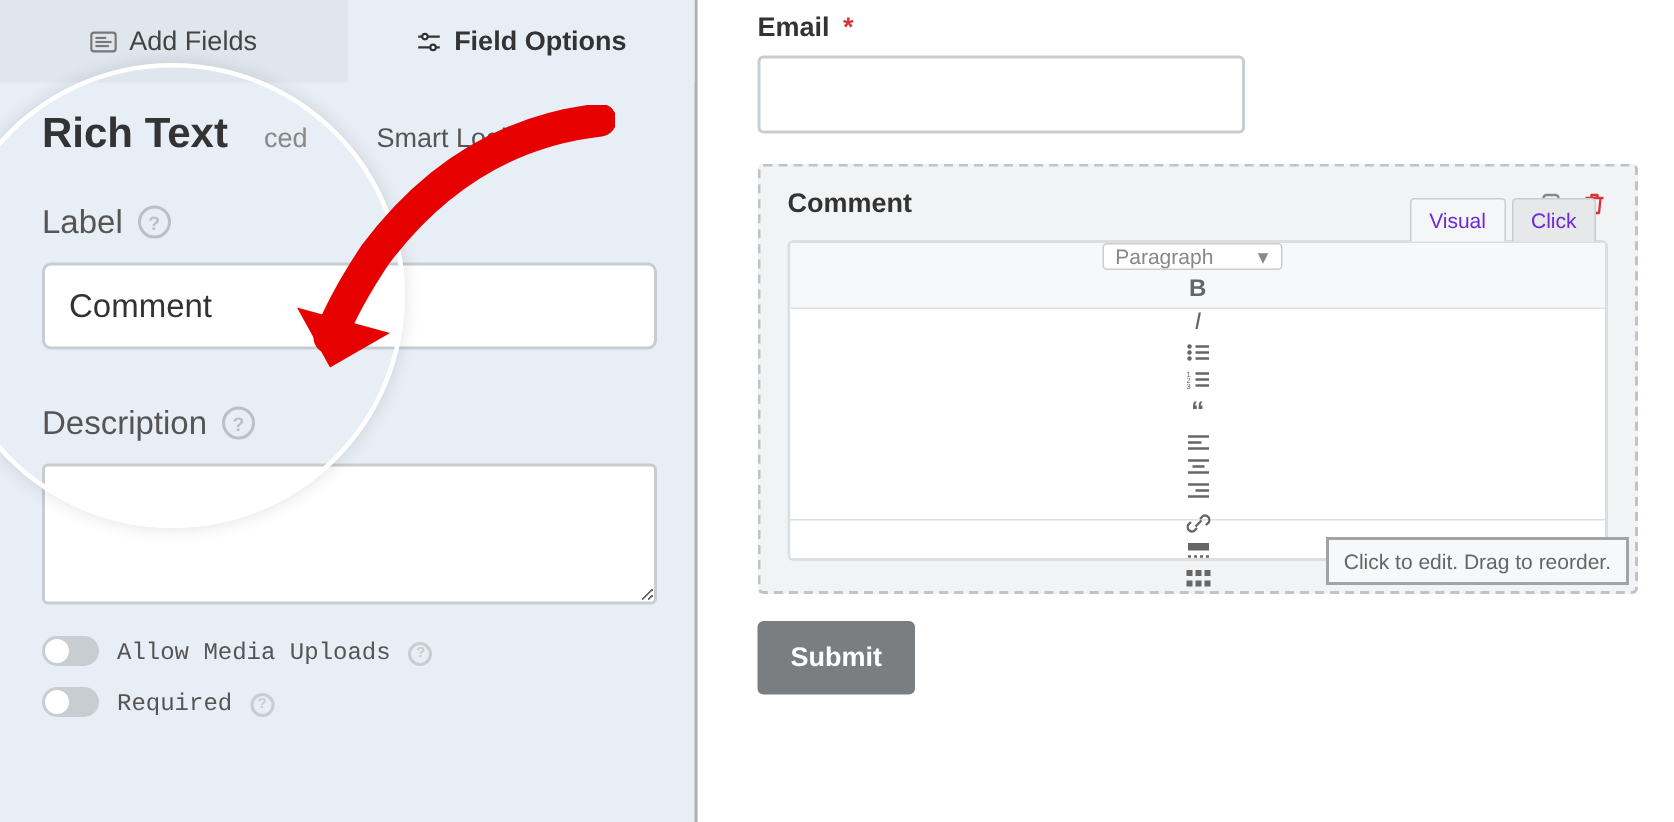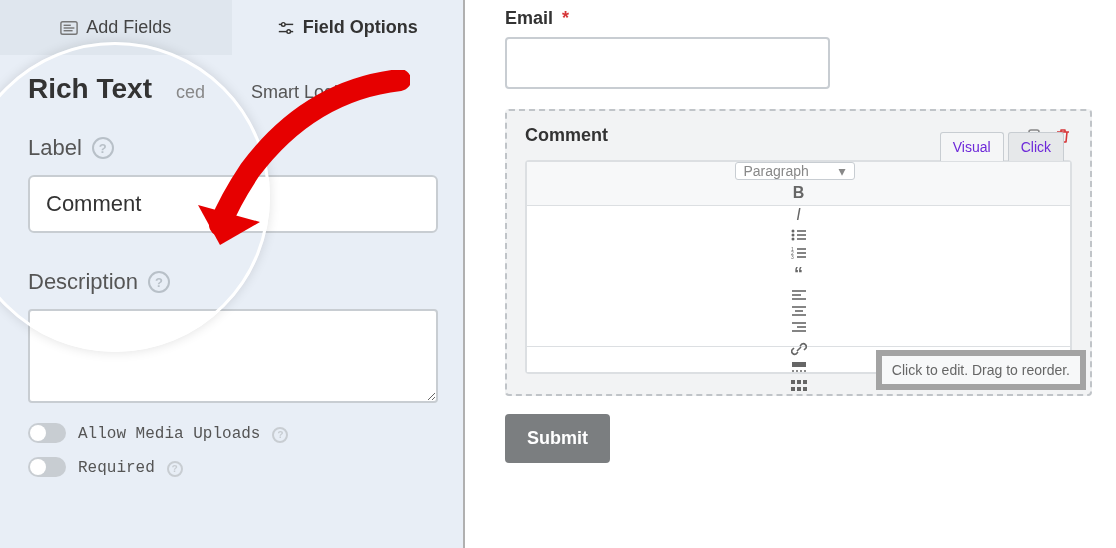--- a/index.html
+++ b/index.html
@@ -246,21 +246,21 @@
 }
 .editor-status {
   height: 26px;
   border-top: 1px solid #dcdfe2;
   background: #fff;
 }
 .reorder-hint {
   position: absolute;
   right: 4px;
   bottom: 4px;
-  border: 6px solid #a3a3a3;
+  border: 2px solid #a3a3a3;
   background: #f7f8f9;
   padding: 6px 10px;
   font-size: 14px;
   color: #666;
 }
 .submit-btn {
   margin-top: 18px;
   padding: 14px 22px;
   background: #7b7e80;
   color: #fff;

